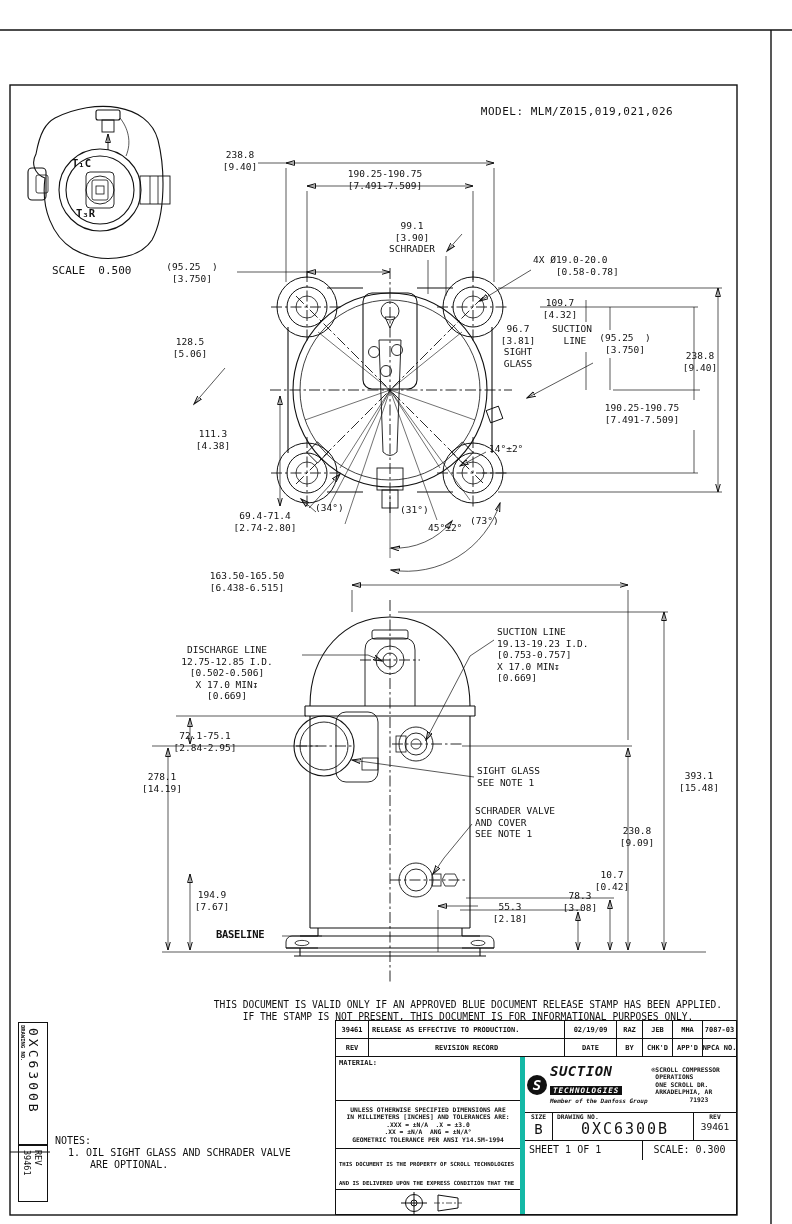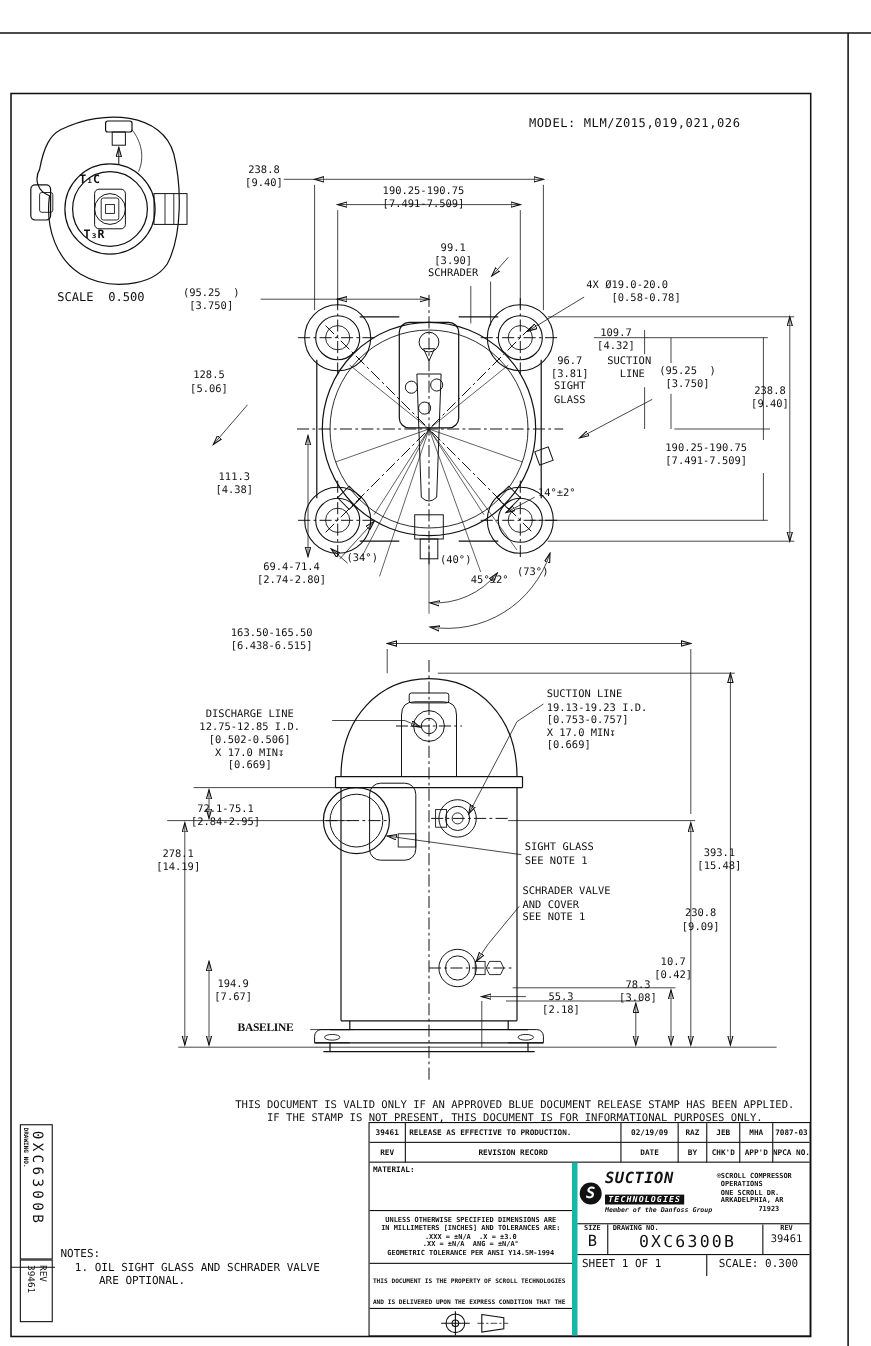--- a/index.html
+++ b/index.html
@@ -7,21 +7,21 @@
          font-family:"DejaVu Sans Mono","DejaVu Sans",monospace;color:#111;}
   svg{position:absolute;left:0;top:0;}
   .art path,.art line,.art rect,.art circle,.art polygon,.art ellipse{fill:none;stroke:#111;}
   .lbl{position:absolute;font:9.5px/11.6px "DejaVu Sans Mono","DejaVu Sans",monospace;
        white-space:pre;color:#111;}
   .c{text-align:center;}
   .r{text-align:center;}
   .model{font-size:11px;letter-spacing:0.5px;}
   .scalelbl{font-size:11px;}
   .term{font-weight:bold;font-size:10.5px;}
-  .baseline{font-weight:bold;font-size:10.5px;letter-spacing:-0.3px;font-family:Liberation Serif, serif;}
+  .baseline{font-weight:bold;font-size:10.5px;letter-spacing:-0.3px;}
   .disc{font-size:9.6px;line-height:12px;}
   .notes{font-size:10px;}
   .vtext{position:absolute;writing-mode:vertical-rl;text-orientation:mixed;white-space:pre;color:#111;}
   .box{position:absolute;border:1.2px solid #111;box-sizing:border-box;}
   
   #tblock{position:absolute;left:335px;top:1020px;width:402px;height:195px;box-sizing:border-box;
           border:1.4px solid #111;}
   .row{display:flex;box-sizing:border-box;}
   .cell{box-sizing:border-box;border-right:1px solid #111;border-bottom:1px solid #111;
         overflow:hidden;display:flex;align-items:center;justify-content:center;
@@ -305,21 +305,21 @@
   <span class="lbl c" style="left:665px;top:350px;width:70px">238.8
 [9.40]</span>
   <span class="lbl c" style="left:584px;top:402px;width:116px">190.25-190.75
 [7.491-7.509]</span>
   <span class="lbl c" style="left:178px;top:428px;width:70px">111.3
 [4.38]</span>
   <span class="lbl" style="left:489px;top:443px">14°±2°</span>
   <span class="lbl c" style="left:225px;top:510px;width:80px">69.4-71.4
 [2.74-2.80]</span>
   <span class="lbl" style="left:315px;top:502px">(34°)</span>
-  <span class="lbl" style="left:400px;top:504px">(40°)</span>
+  <span class="lbl" style="left:400px;top:504px">(31°)</span>
   <span class="lbl" style="left:428px;top:522px">45°±2°</span>
   <span class="lbl" style="left:470px;top:515px">(73°)</span>
 
   <span class="lbl c" style="left:187px;top:570px;width:120px">163.50-165.50
 [6.438-6.515]</span>
   <span class="lbl r" style="left:157px;top:644px;width:140px">DISCHARGE LINE
 12.75-12.85 I.D.
 [0.502-0.506]
 X 17.0 MIN↧
 [0.669]</span>
@@ -330,21 +330,21 @@
 [0.669]</span>
   <span class="lbl c" style="left:165px;top:730px;width:80px">72.1-75.1
 [2.84-2.95]</span>
   <span class="lbl c" style="left:127px;top:771px;width:70px">278.1
 [14.19]</span>
   <span class="lbl" style="left:477px;top:765px">SIGHT GLASS
 SEE NOTE 1</span>
   <span class="lbl" style="left:475px;top:805px">SCHRADER VALVE
 AND COVER
 SEE NOTE 1</span>
-  <span class="lbl c" style="left:619px;top:770px;width:70px">393.1
+  <span class="lbl c" style="left:664px;top:770px;width:70px">393.1
 [15.48]</span>
   <span class="lbl c" style="left:602px;top:825px;width:70px">230.8
 [9.09]</span>
   <span class="lbl c" style="left:577px;top:869px;width:70px">10.7
 [0.42]</span>
   <span class="lbl c" style="left:545px;top:890px;width:70px">78.3
 [3.08]</span>
   <span class="lbl c" style="left:475px;top:901px;width:70px">55.3
 [2.18]</span>
   <span class="lbl c" style="left:177px;top:889px;width:70px">194.9

